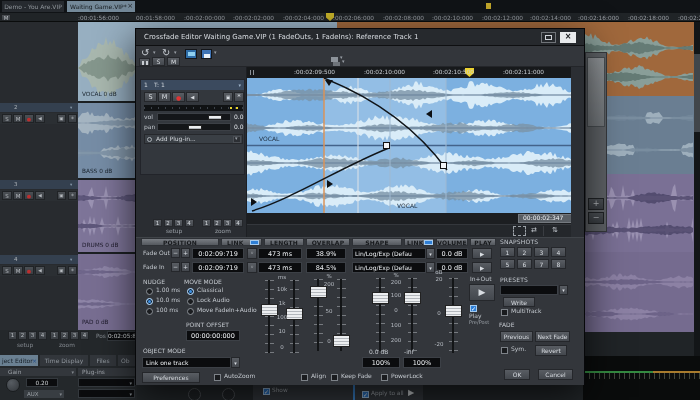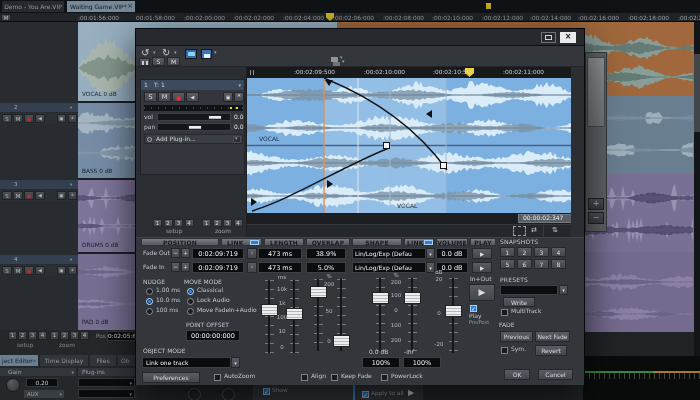--- a/index.html
+++ b/index.html
@@ -240,20 +240,21 @@
     <div class="a cb on" style="left:362px;top:391px;">✓</div>
     <span class="a t" style="left:371px;top:390px;font-size:5.8px;color:#b3b9c0;">Apply to all</span>
     <span class="a t" style="left:408px;top:388px;font-size:8px;color:#e8ecf0;">▶</span>
 
     <div class="a" style="left:0;top:0;width:700px;height:400px;background:rgba(14,16,20,.17);pointer-events:none;"></div>
   </div>
 
   <div id="dlg" class="a" style="left:135px;top:28px;width:450px;height:357px;background:#34373c;border:1px solid #07080a;box-shadow:0 12px 36px rgba(0,0,0,.7);">
 
     <div class="a" style="left:0;top:0;width:448px;height:17px;background:#26292d;border-bottom:1px solid #0e0f11;">
+      <span class="t" style="position:absolute;left:8px;top:4px;font-size:7px;color:#d8dce1;">Crossfade Editor Waiting Game.VIP (1 FadeOuts, 1 FadeIns): Reference Track 1</span>
       <div class="a" style="left:405px;top:3px;width:15px;height:11px;border:1px solid #707479;">
         <div class="a" style="left:3px;top:2px;width:7px;height:5px;border:1px solid #cfd3d8;"></div>
       </div>
       <div class="a t" style="left:424px;top:3px;width:16px;height:11px;background:#e8eaec;color:#17191c;font-size:8px;line-height:10px;text-align:center;font-weight:bold;">×</div>
     </div>
 
     <div class="a" style="left:0;top:17px;width:448px;height:21px;background:#33363b;border-bottom:1px solid #232529;">
       <span class="t" style="position:absolute;left:5px;top:1px;font-size:10px;color:#c6cbd1;">↺</span>
       <span class="t" style="position:absolute;left:17px;top:4px;font-size:5px;color:#9aa0a7;">▾</span>
       <span class="t" style="position:absolute;left:26px;top:1px;font-size:10px;color:#c6cbd1;">↻</span>
@@ -414,21 +415,21 @@
     <div class="a btn t" style="left:290px;top:219px;width:9px;height:11px;font-size:5px;line-height:10px;">▾</div>
     <div class="a box t" style="left:300px;top:219px;width:32px;height:11px;font-size:6.5px;line-height:10px;">0.0 dB</div>
     <div class="a btn t" style="left:336px;top:219px;width:20px;height:11px;font-size:5.5px;line-height:10px;">▶</div>
 
     <span class="a t" style="left:7px;top:235px;font-size:6px;color:#c3c8ce;">Fade In</span>
     <div class="a btn t" style="left:35px;top:233px;width:9px;height:10px;font-size:6px;line-height:8px;">−</div>
     <div class="a btn t" style="left:45px;top:233px;width:9px;height:10px;font-size:6px;line-height:8px;">+</div>
     <div class="a box t" style="left:56px;top:233px;width:52px;height:11px;font-size:6.5px;line-height:10px;">0:02:09:719</div>
     <div class="a btn t" style="left:111px;top:233px;width:10px;height:11px;font-size:7px;line-height:9px;">◦</div>
     <div class="a box t" style="left:122px;top:233px;width:44px;height:11px;font-size:6.5px;line-height:10px;">473 ms</div>
-    <div class="a box t" style="left:170px;top:233px;width:40px;height:11px;font-size:6.5px;line-height:10px;">5.0%</div>
+    <div class="a box t" style="left:170px;top:233px;width:40px;height:11px;font-size:6.5px;line-height:10px;">84.5%</div>
     <div class="a box t" style="left:216px;top:233px;width:74px;height:11px;font-size:6px;line-height:10px;text-align:left;padding-left:2px;">Lin/Log/Exp (Defau</div>
     <div class="a btn t" style="left:290px;top:233px;width:9px;height:11px;font-size:5px;line-height:10px;">▾</div>
     <div class="a box t" style="left:300px;top:233px;width:32px;height:11px;font-size:6.5px;line-height:10px;">0.0 dB</div>
     <div class="a btn t" style="left:336px;top:233px;width:20px;height:11px;font-size:5.5px;line-height:10px;">▶</div>
 
     <span class="a t" style="left:7px;top:250px;font-size:6px;color:#c3c8ce;">NUDGE</span>
     <div id="nudge-radios" class="a" style="left:0;top:0;">
         <div class="a rad" style="left: 10px; top: 259px;"></div>
         <div class="a t" style="left: 20px; top: 258px; font-size: 6px; color: rgb(195, 200, 206);">1.00 ms</div>
         <div class="a rad on" style="left: 10px; top: 269px;"></div>

